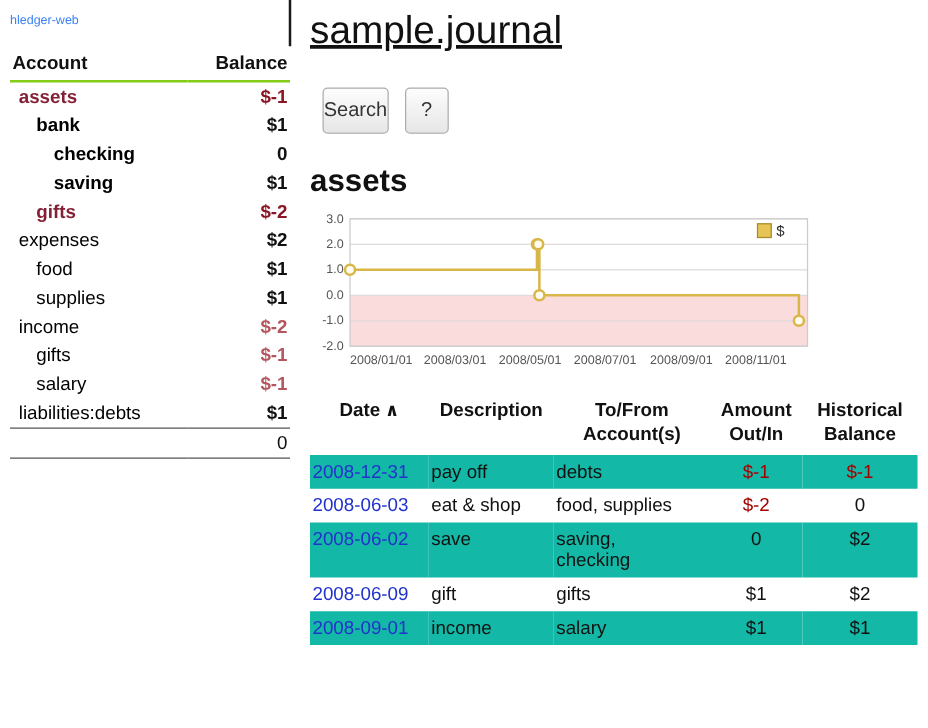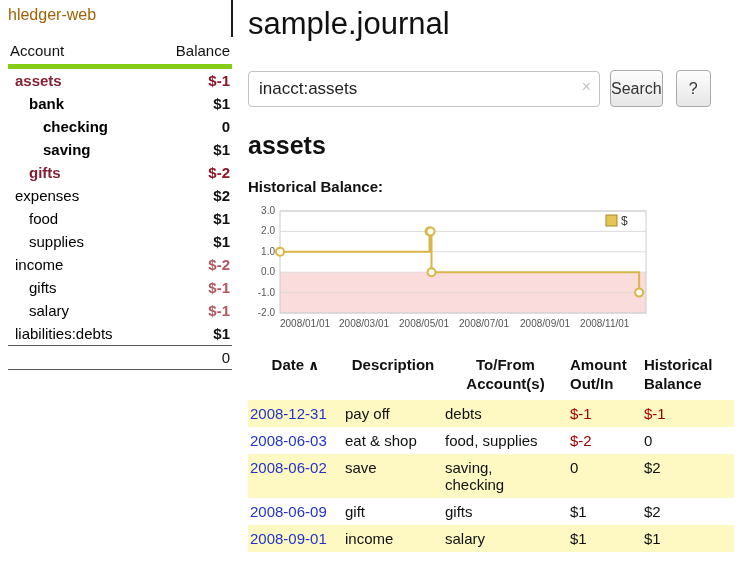--- a/index.html
+++ b/index.html
@@ -5,43 +5,43 @@
   html,body{margin:0;padding:0;}
   body{
     width:742px;height:582px;position:relative;overflow:hidden;
     background:#ffffff;color:#111;
     font-family:"Liberation Sans","DejaVu Sans",sans-serif;
   }
   a{cursor:pointer;text-decoration:none;}
 
   
   .sidebar{position:absolute;left:0;top:0;width:240px;padding:6px 8px;box-sizing:border-box;}
-  .app-title{color:#a16207;font-size:16px;margin-top:4px;}
+  .app-title{color:#3b82f6;font-size:10px;margin-top:4px;}
   .divider-notch{position:absolute;left:231px;top:0;width:2px;height:37px;background:#1a1a1a;}
   .journal-link{color:#663399;font-size:15px;margin-top:48px;display:inline-block;}
   table.accounts{width:224px;border-collapse:collapse;margin-top:16px;font-size:15px;}
-  table.accounts th{font-weight:normal;border-bottom:5px solid #84cc16;padding:2px 2px 5px 2px;margin-top:48px;}
+  table.accounts th{font-weight:bold;border-bottom:2px solid #84cc16;padding:2px 2px 5px 2px;margin-top:48px;}
   table.accounts th.al{text-align:left;}
   table.accounts th.ar{text-align:right;}
   table.accounts td{padding:3px 2px;}
   table.accounts td.ar{text-align:right;}
   table.accounts td.bal{font-weight:bold;}
   .acct-name{color:#000000;}
   .acct-name.hl{color:#842035;}
   tr.bold .acct-name, tr.bold td{font-weight:bold;}
   tr.lvl1 td.nm{padding-left:7px;}
   tr.lvl2 td.nm{padding-left:21px;}
   tr.lvl3 td.nm{padding-left:35px;}
   .accounts .neg{color:#b4565e;}
   .accounts tr.bold .neg{color:#8b1626;}
   tr.total-row td{border-top:1px solid #555;border-bottom:1px solid #555;padding:3px 2px;}
 
   
   main{position:absolute;left:248px;top:0;width:486px;}
-  h1{font-size:31px;font-weight:normal;margin:6px 0 0 0;line-height:36px;}
+  h1{font-size:31px;font-weight:normal;margin:6px 0 0 0;line-height:36px;text-decoration:underline;}
   .searchrow{display:flex;align-items:center;margin-top:28px;}
   .searchbox{position:relative;width:352px;flex:0 0 auto;}
   .searchbox input{
     width:100%;box-sizing:border-box;height:36px;border:1px solid #c3c3c3;border-radius:4px;
     font-size:17px;padding:0 28px 0 10px;color:#222;font-family:inherit;outline:none;
   }
   .searchbox .clear{position:absolute;right:9px;top:8px;color:#c2c2c2;font-size:16px;line-height:16px;}
   .btn{
     margin-left:10px;height:37px;padding:0 0;font-size:16px;color:#333;
     background:linear-gradient(#fdfdfd,#e6e6e6);border:1px solid #ababab;border-radius:4px;
@@ -51,23 +51,23 @@
   h2{font-size:25px;font-weight:bold;margin:24px 0 0 0;line-height:28px;}
   .chart-label{font-weight:bold;font-size:15px;margin-top:19px;}
   #chart-svg{display:block;margin-top:8px;}
 
   
   table.register{margin-top:16px;border-collapse:collapse;width:486px;font-size:15px;table-layout:fixed;}
   table.register th{
     font-weight:bold;text-align:center;vertical-align:top;
     padding:2px 2px 7px 2px;white-space:pre-line;line-height:19px;
   }
-  table.register th.ar, table.register td.ar{text-align:left;}
+  table.register th.ar, table.register td.ar{text-align:center;}
   table.register td{padding:5px 2px;vertical-align:top;white-space:pre-line;line-height:17px;}
-  table.register tr.stripe{background:#fef9c3;}
+  table.register tr.stripe{background:#14b8a6;}
   td.datec a{color:#2233cc;}
   .register .neg{color:#a40000;}
   .sort{font-weight:bold;font-size:14px;margin-left:4px;}
 </style>
 </head>
 <body>
 
 <div class="screen">
 
   <aside class="sidebar">
@@ -135,31 +135,26 @@
           <td class="ar">0</td>
         </tr>
       </tbody>
     </table>
   </aside>
 
   <main>
     <h1>sample.journal</h1>
 
     <div class="searchrow">
-      <div class="searchbox">
-        <input type="text" value="inacct:assets" style="">
-        <span class="clear">×</span>
-      </div>
       <button class="btn">Search</button>
       <button class="btn help">?</button>
     </div>
 
     <h2>assets</h2>
 
-    <div class="chart-label">Historical Balance:</div>
 
     <svg id="chart-svg" width="402" height="134" viewBox="0 0 402 134">
         <rect x="32" y="69.19999999999999" width="366" height="40.80000000000001" fill="#fbdcdc"></rect>
         <line x1="32" y1="8" x2="398" y2="8" stroke="#e0dada" stroke-width="1"></line>
         <line x1="32" y1="28.400000000000002" x2="398" y2="28.400000000000002" stroke="#e0dada" stroke-width="1"></line>
         <line x1="32" y1="48.800000000000004" x2="398" y2="48.800000000000004" stroke="#e0dada" stroke-width="1"></line>
         <line x1="32" y1="69.19999999999999" x2="398" y2="69.19999999999999" stroke="#e0dada" stroke-width="1"></line>
         <line x1="32" y1="89.60000000000001" x2="398" y2="89.60000000000001" stroke="#e0dada" stroke-width="1"></line>
         <line x1="32" y1="110" x2="398" y2="110" stroke="#e0dada" stroke-width="1"></line>
         <rect x="32" y="8" width="366" height="102" fill="none" stroke="#cccccc"></rect>

